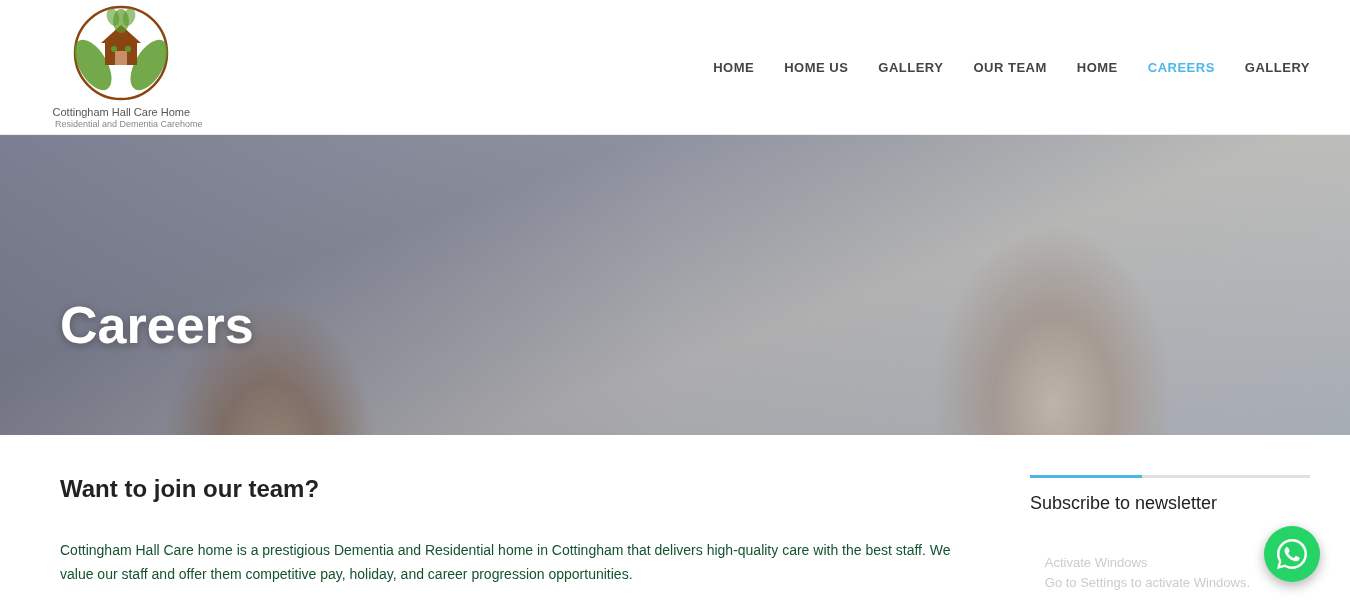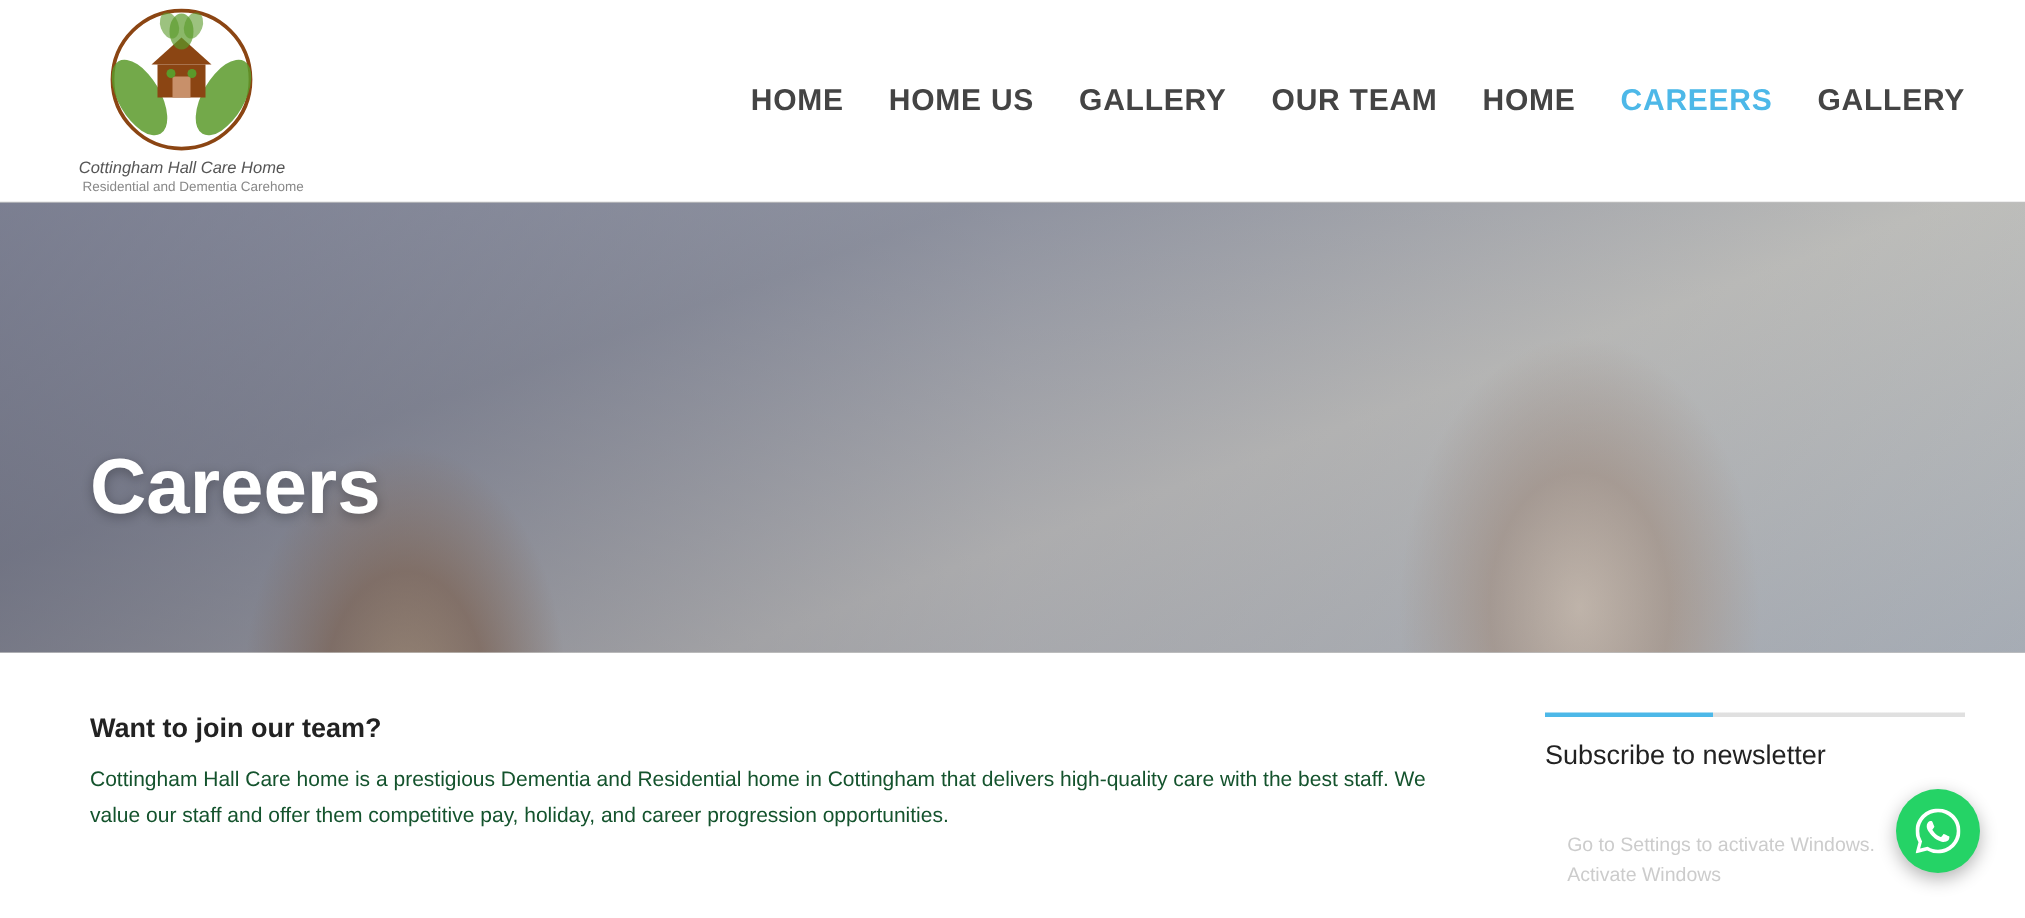--- a/index.html
+++ b/index.html
@@ -27,37 +27,36 @@
     .logo-text {
       font-size: 10px;
       color: #666;
       text-align: center;
       line-height: 1.3;
       margin-top: 2px;
     }
     .logo-text .main-name {
       font-size: 11px;
       color: #555;
-      font-style: italic;
     }
     .logo-text .sub-name {
       font-size: 9px;
       color: #888;
       margin-left: 15px;
     }
 
     
     nav {
       display: flex;
       align-items: center;
       gap: 30px;
     }
     .nav-link {
       text-decoration: none;
-      font-size: 20px;
+      font-size: 13px;
       font-weight: 600;
       color: #444;
       letter-spacing: 0.5px;
       cursor: pointer;
       padding: 4px 0;
     }
     .nav-link.active {
       color: #4db8e8;
     }
 
@@ -107,24 +106,24 @@
     
     .content-section {
       display: flex;
       padding: 40px 40px 20px 60px;
       gap: 60px;
     }
     .main-content {
       flex: 1;
     }
     .main-content h2 {
-      font-size: 18px;
+      font-size: 24px;
       font-weight: 700;
       color: #222;
-      margin-bottom: 12px;
+      margin-bottom: 36px;
     }
     .main-content p {
       font-size: 14px;
       color: #14532d;
       line-height: 1.7;
     }
 
     
     .sidebar {
       width: 280px;
@@ -235,15 +234,15 @@
   </aside>
 </section>
 
 <div class="whatsapp-btn">
   <svg viewBox="0 0 24 24">
     <path d="M20.52 3.48A11.85 11.85 0 0 0 12 0C5.37 0 0 5.37 0 12c0 2.11.55 4.16 1.6 5.97L0 24l6.22-1.56A11.94 11.94 0 0 0 12 24c6.63 0 12-5.37 12-12 0-3.21-1.25-6.22-3.48-8.52zM12 22c-1.85 0-3.66-.5-5.24-1.44l-.37-.22-3.9.98 1.02-3.8-.24-.39A9.96 9.96 0 0 1 2 12C2 6.48 6.48 2 12 2c2.67 0 5.18 1.04 7.07 2.93A9.93 9.93 0 0 1 22 12c0 5.52-4.48 10-10 10zm5.47-7.34c-.3-.15-1.77-.87-2.04-.97-.27-.1-.47-.15-.67.15-.2.3-.77.97-.94 1.17-.17.2-.35.22-.65.07-.3-.15-1.26-.46-2.4-1.48-.89-.79-1.49-1.77-1.66-2.07-.17-.3-.02-.46.13-.61.13-.13.3-.35.45-.52.15-.17.2-.3.3-.5.1-.2.05-.37-.02-.52-.07-.15-.67-1.62-.92-2.22-.24-.58-.49-.5-.67-.51-.17-.01-.37-.01-.57-.01-.2 0-.52.07-.79.37-.27.3-1.04 1.02-1.04 2.48 0 1.46 1.07 2.87 1.22 3.07.15.2 2.1 3.2 5.08 4.49.71.31 1.26.49 1.69.62.71.22 1.36.19 1.87.12.57-.09 1.77-.72 2.02-1.42.25-.7.25-1.3.17-1.42-.07-.12-.27-.2-.57-.35z"></path>
   </svg>
 </div>
 
 <div class="windows-watermark">
+  <div>Activate Windows</div>
   <div>Go to Settings to activate Windows.</div>
-  <div>Activate Windows</div>
 </div>
 
 </body></html>

